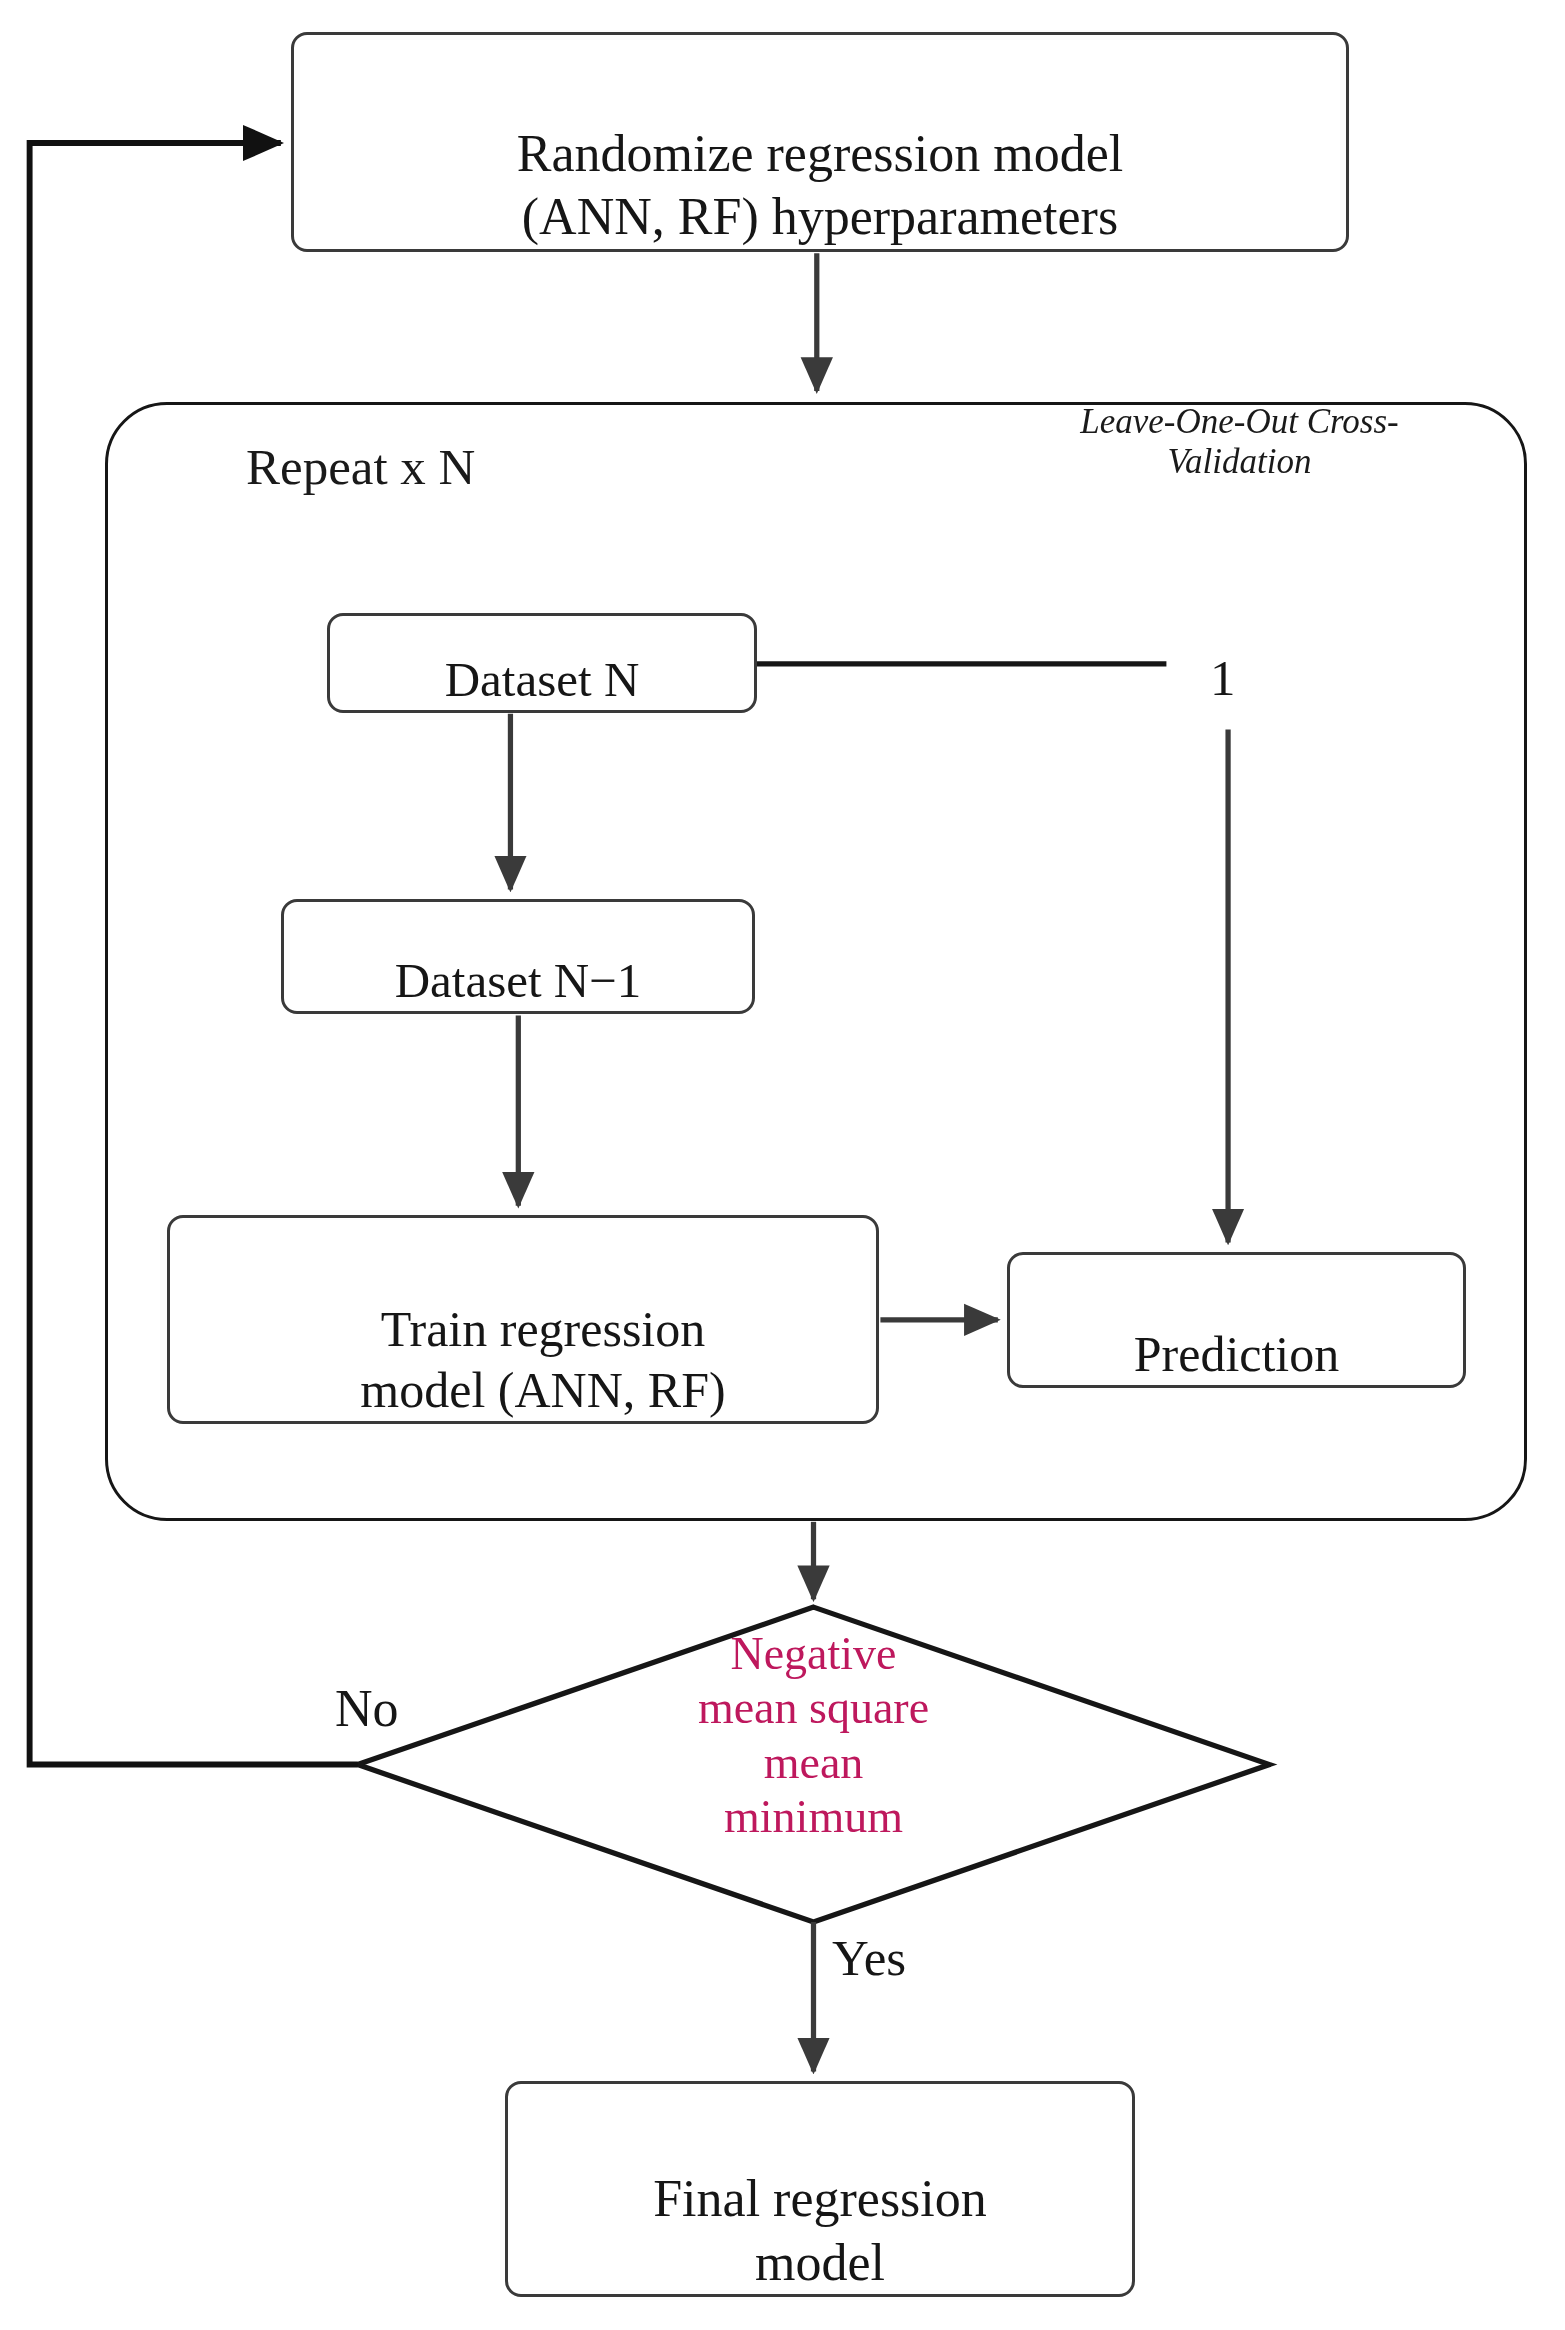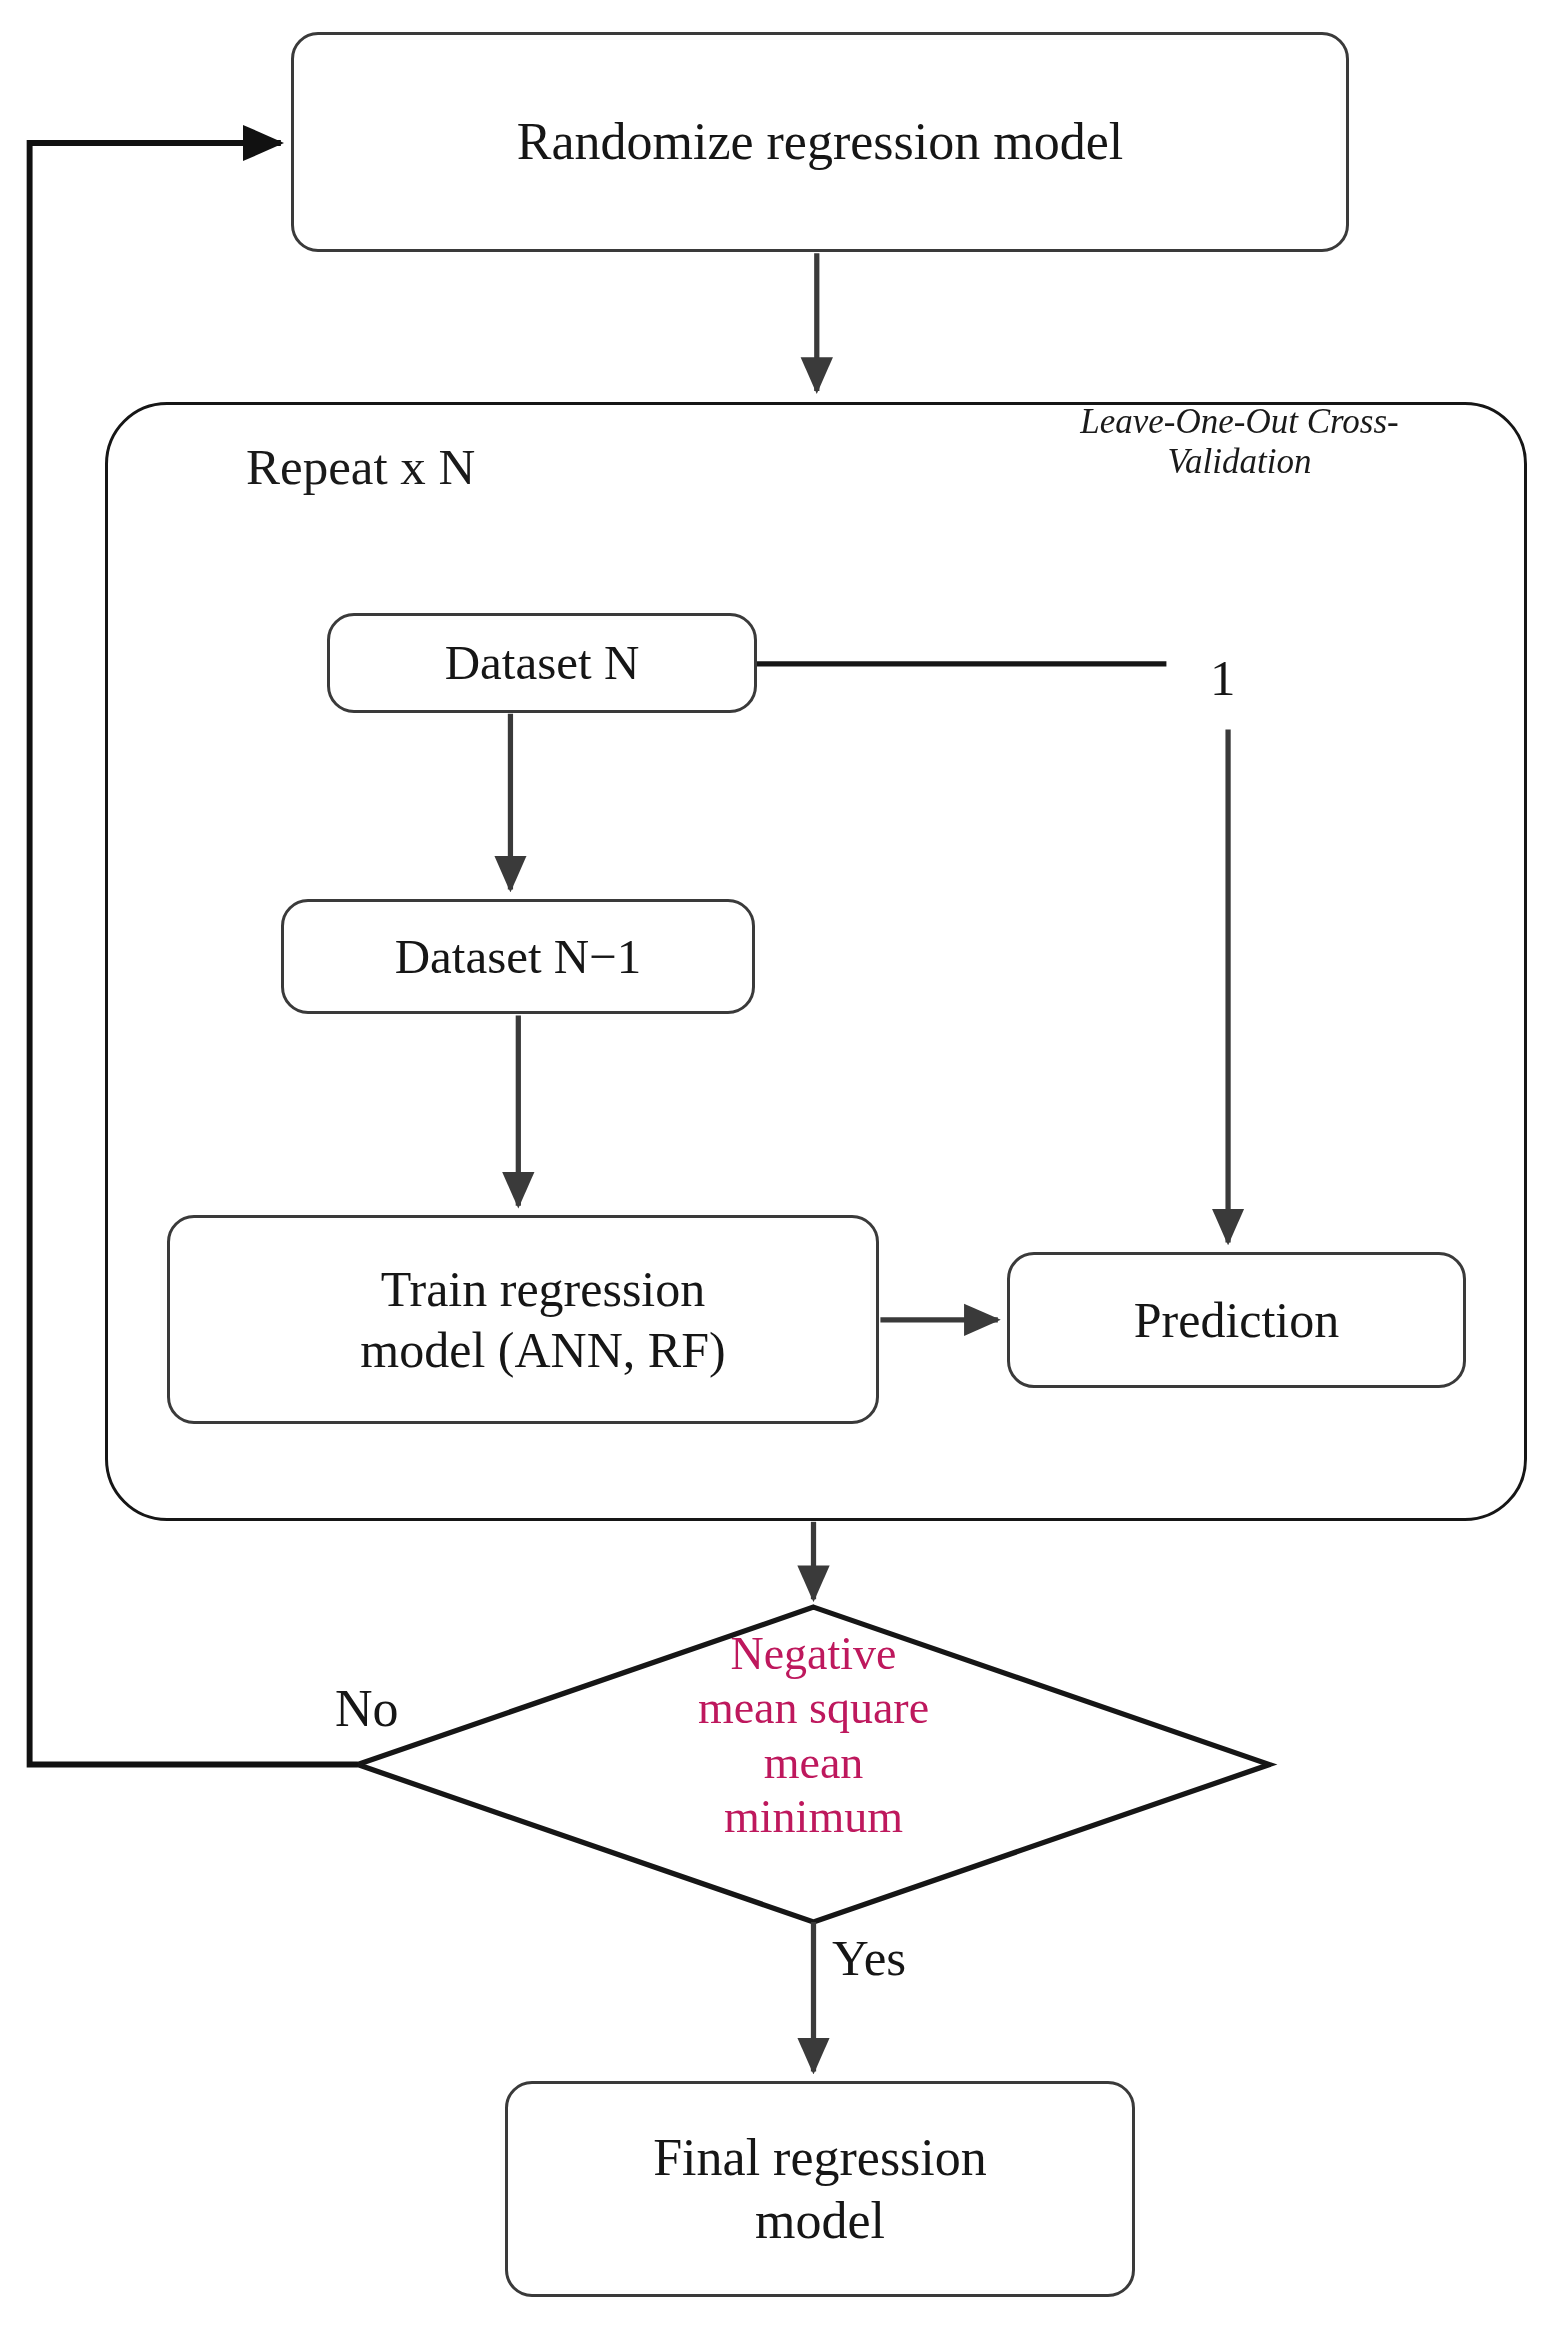--- a/index.html
+++ b/index.html
@@ -36,21 +36,22 @@
     align-items: center;
     justify-content: center;
     text-align: center;
     line-height: 1.22;
     color: #161616;
   }
 
   
   .box {
     border: 3.3px solid #3a3a3a;
-    border-radius: 27px;
+    border-radius: 16px;
+    align-items: flex-end;
   }
 
   
   .container-box {
     position: absolute;
     box-sizing: border-box;
     border: 3.3px solid #161616;
     border-radius: 62px;
     background: transparent;
   }
@@ -187,20 +188,21 @@
     </g>
 
     <g>
       <line x1="1240" y1="2930" x2="1240" y2="3158" stroke="#3a3a3a" stroke-width="8" marker-end="url(#arrowDark)"></line>
     </g>
   </svg>
 
   <div class="node box" id="node-randomize">
     <span>
       <span>Randomize regression model</span><br>
+      <span>(ANN, RF) hyperparameters</span>
     </span>
   </div>
 
   <div class="container-box" id="cv-container"></div>
 
   <div class="container-label" id="label-repeat">Repeat x N</div>
 
   <div class="container-label italic" id="label-loocv">Leave-One-Out Cross-Validation</div>
 
   <div class="node box" id="node-dataset-n">

